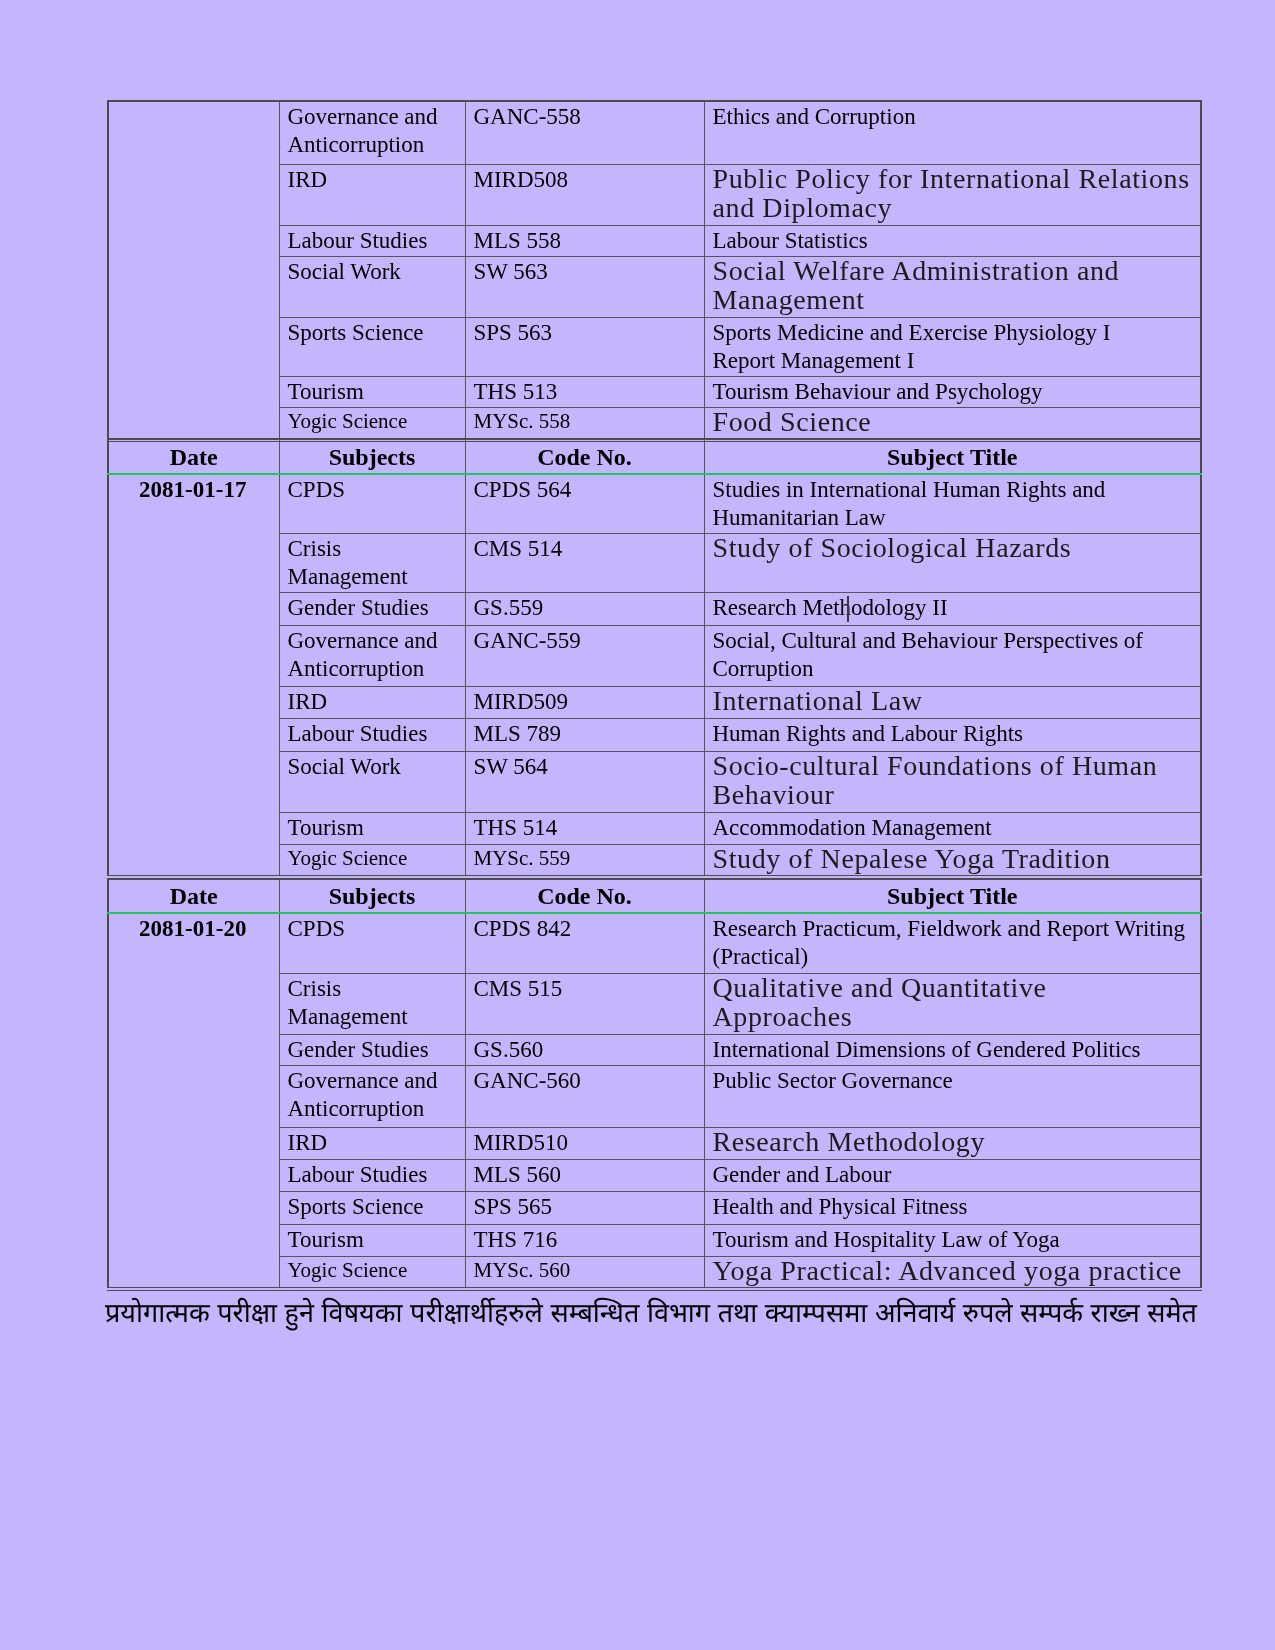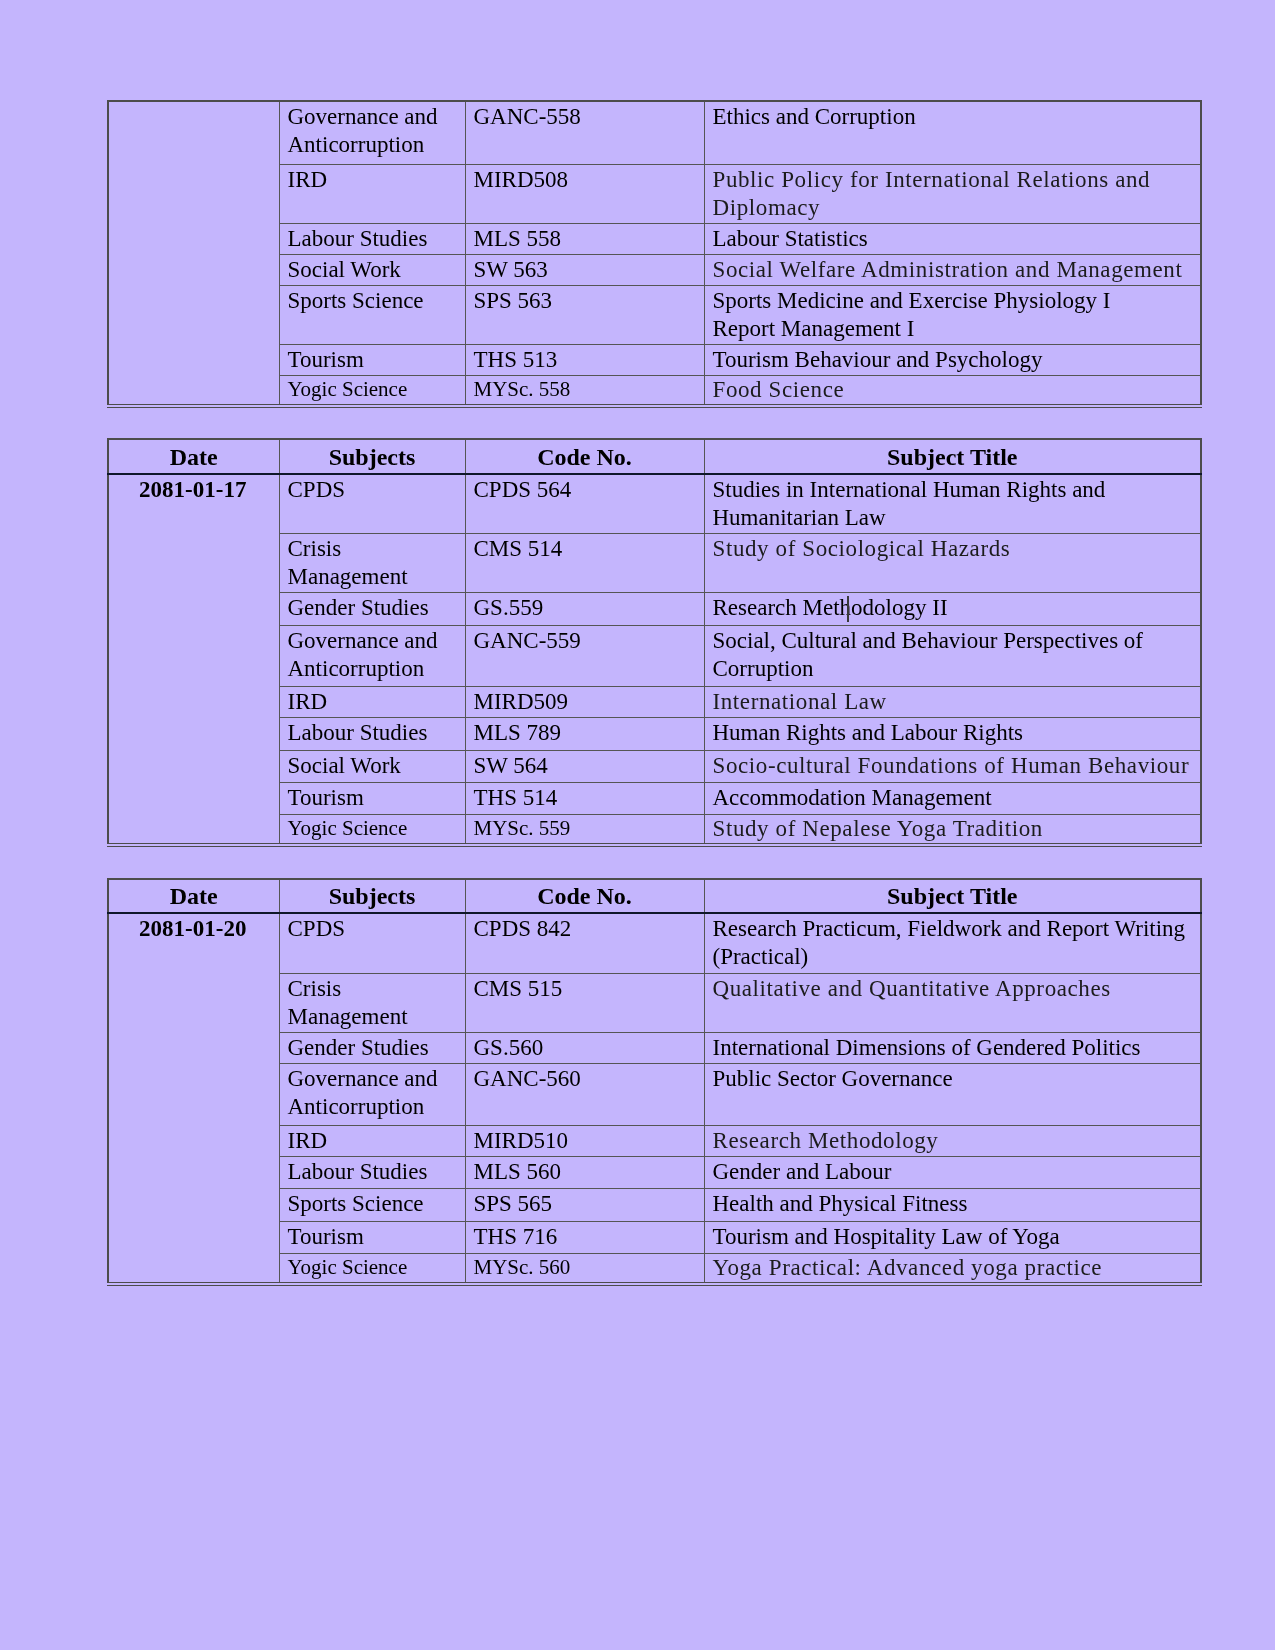--- a/index.html
+++ b/index.html
@@ -32,31 +32,31 @@
     font-size: 23px;
     line-height: 28px;
     overflow: hidden;
   }
   table.sched thead th {
     font-weight: bold;
     text-align: center;
     vertical-align: middle;
     font-size: 24px;
     padding: 2px 6px;
-    border-bottom: 2px solid #0f172a;
+    border-bottom: 2px solid #22c55e;
   }
   td.date-cell {
     text-align: center;
     vertical-align: middle;
     font-weight: bold;
     font-size: 23px;
   }
   td.title-cell { position: relative; }
   tr.small td { font-size: 21px; line-height: 25px; }
-  .alt-title { font-size: 23px; line-height: 26px; letter-spacing: 0.6px; color: #1c1c1c; }
+  .alt-title { font-size: 28px; line-height: 26px; letter-spacing: 0.6px; color: #1c1c1c; }
   .line2 { display: block; }
   .caret {
     position: absolute;
     left: 142px;
     top: 3px;
     width: 2px;
     height: 26px;
     background: #3a3a3a;
   }
   #table1 { top: 100px; }
@@ -256,15 +256,16 @@
       </tr>
       <tr class="small" style="height:28px">
         <td>Yogic Science</td>
         <td>MYSc. 560</td>
         <td class="title-cell"><span class="alt-title">Yoga Practical: Advanced yoga practice</span></td>
       </tr>
     </tbody>
   </table>
 
   <div class="footnote">
+    <span class="jline">प्रयोगात्मक परीक्षा हुने विषयका परीक्षार्थीहरुले सम्बन्धित विभाग तथा क्याम्पसमा अनिवार्य रुपले सम्पर्क राख्न समेत</span>
   </div>
 
 </div>
 
 </body></html>

